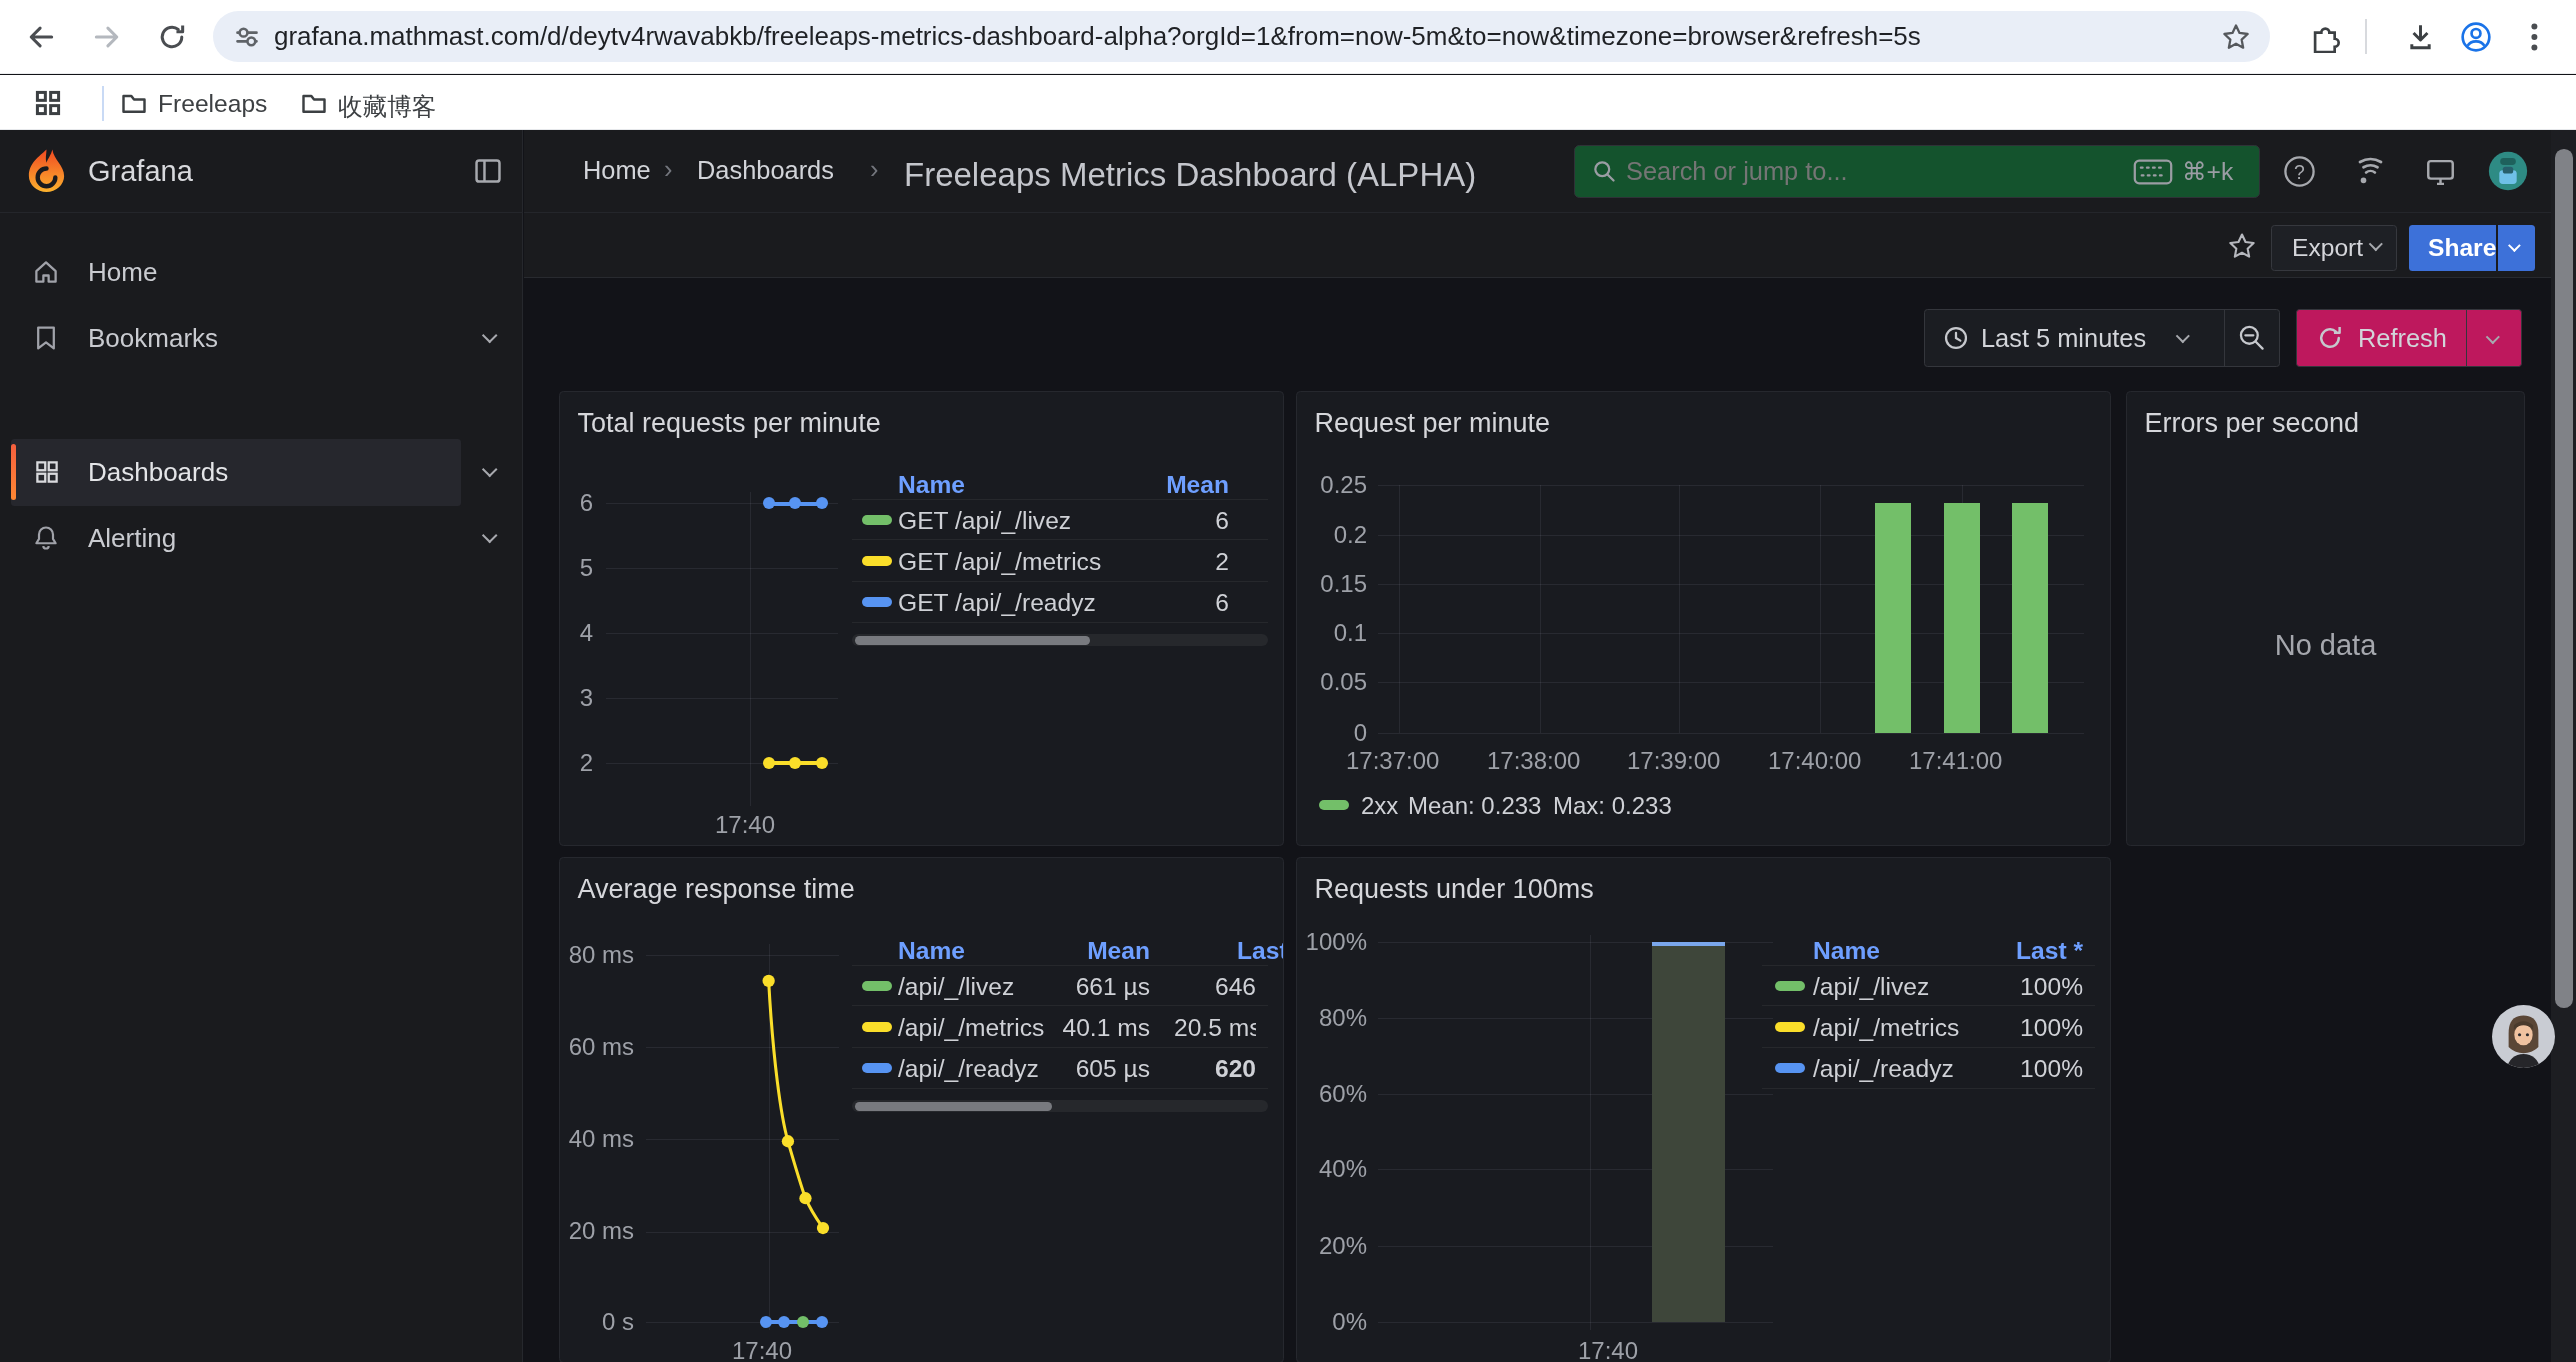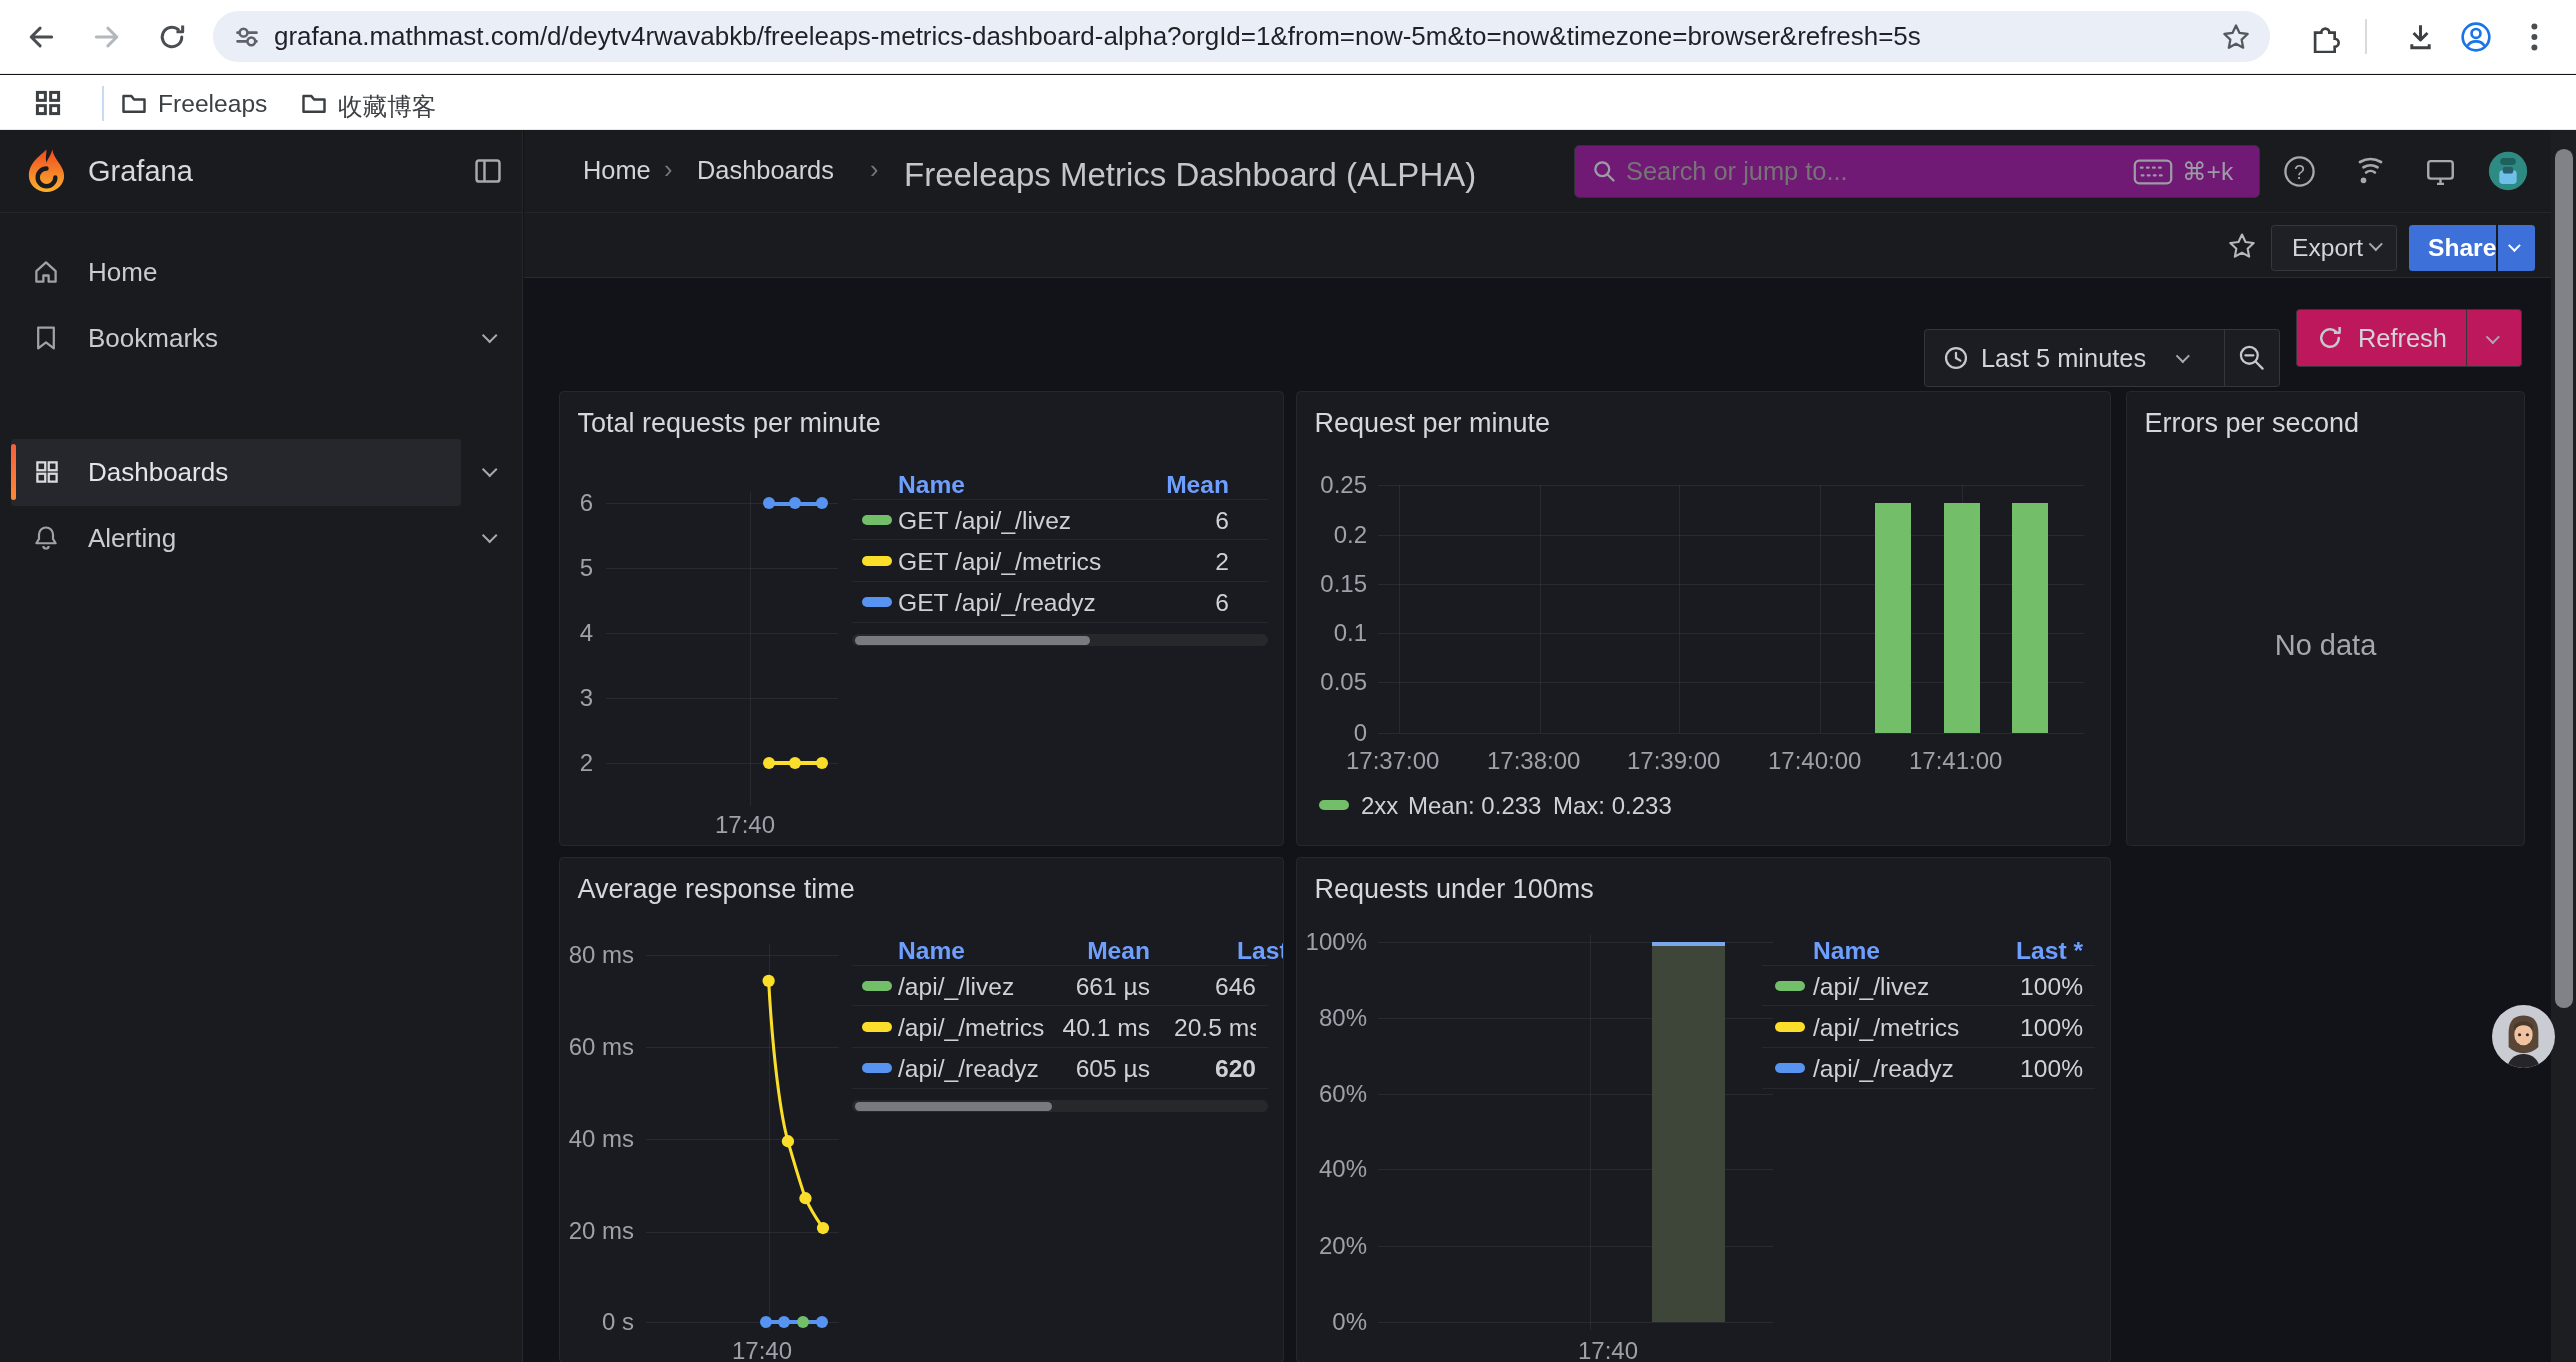--- a/index.html
+++ b/index.html
@@ -188,21 +188,21 @@
   </div>
 </div>
 
 <div class="abs" style="left:524px;top:130px;width:2052px;height:83px;background:#1A1B1E;border-bottom:0.9px solid #24262B;">
   <span class="t" style="left:59px;top:26px;font-size:25.4px;color:#D2D4D9;">Home</span>
   <span class="t" style="left:140px;top:24.6px;font-size:25.4px;color:#73767D;">›</span>
   <span class="t" style="left:173px;top:26px;font-size:25.4px;color:#D2D4D9;">Dashboards</span>
   <span class="t" style="left:346px;top:24.6px;font-size:25.4px;color:#73767D;">›</span>
   <span class="t" style="left:380px;top:26px;font-size:33px;color:#C4C6CC;">Freeleaps Metrics Dashboard (ALPHA)</span>
 
-  <div class="abs" style="left:1050px;top:15px;width:686px;height:53px;border-radius:5.3px;background:#701a75;border:0.9px solid #2F3237;">
+  <div class="abs" style="left:1050px;top:15px;width:686px;height:53px;border-radius:5.3px;background:#14532d;border:0.9px solid #2F3237;">
     <span class="abs" style="left:16px;top:12.3px;">
       <svg width="26" height="26" viewBox="0 0 30 30">
           <circle cx="13" cy="13" r="8" fill="none" stroke="#9B9DA4" stroke-width="2.6"></circle>
           <path d="M19 19 l7 7" stroke="#9B9DA4" stroke-width="2.6" stroke-linecap="round"></path>
         </svg>
     </span>
     <input class="abs" style="left: 51px; top: 9.6px; width: 491px; height: 32px; font-size: 25.4px; color: rgb(201, 203, 208); font-family: &quot;Liberation Sans&quot;, sans-serif;" placeholder="Search or jump to...">
     <span class="abs" style="left:558px;top:13px;">
       <svg width="40" height="26" viewBox="0 0 46 30">
           <rect x="2" y="2" width="42" height="26" rx="5" fill="none" stroke="#9B9DA4" stroke-width="2.6"></rect>
@@ -255,21 +255,21 @@
 
   <div class="abs" style="left:1885px;top:12.3px;width:87px;height:46px;background:#3D71D9;border-radius:3.5px 0 0 3.5px;"></div>
   <span class="t" style="left:1904px;top:21px;font-size:24.6px;color:#FFFFFF;font-weight:600;">Share</span>
   <div class="abs" style="left:1974px;top:12.3px;width:37px;height:46px;background:#3D71D9;border-radius:0 3.5px 3.5px 0;">
     <span class="chev" style="left:12.3px;top:16px;width:8.8px;height:8.8px;border-color:#FFFFFF;"></span>
   </div>
 </div>
 
 <div class="abs" style="left:524px;top:278px;width:2052px;height:1085px;background:#121318;"></div>
 
-<div class="abs" style="left:1924px;top:309px;width:356px;height:58px;background:#1B1D22;border:0.9px solid #34363C;border-radius:3.5px;margin-top:20px;">
+<div class="abs" style="left:1924px;top:309px;width:356px;height:58px;background:#1B1D22;border:0.9px solid #34363C;border-radius:3.5px;">
   <span class="abs" style="left:17.5px;top:15px;">
     <svg width="26" height="26" viewBox="0 0 30 30">
         <circle cx="15" cy="15" r="11.5" fill="none" stroke="#C6C8CD" stroke-width="2.6"></circle>
         <path d="M15 9 v6 l5 3" fill="none" stroke="#C6C8CD" stroke-width="2.6" stroke-linecap="round"></path>
       </svg>
   </span>
   <span class="t" style="left:56px;top:14px;font-size:25.4px;font-weight:500;color:#D2D4D9;">Last 5 minutes</span>
   <span class="chev" style="left:253px;top:21px;width:9.6px;height:9.6px;"></span>
   <div class="abs" style="left:299px;top:0;width:0.9px;height:56px;background:#34363C;"></div>
   <span class="abs" style="left:312px;top:13px;">

